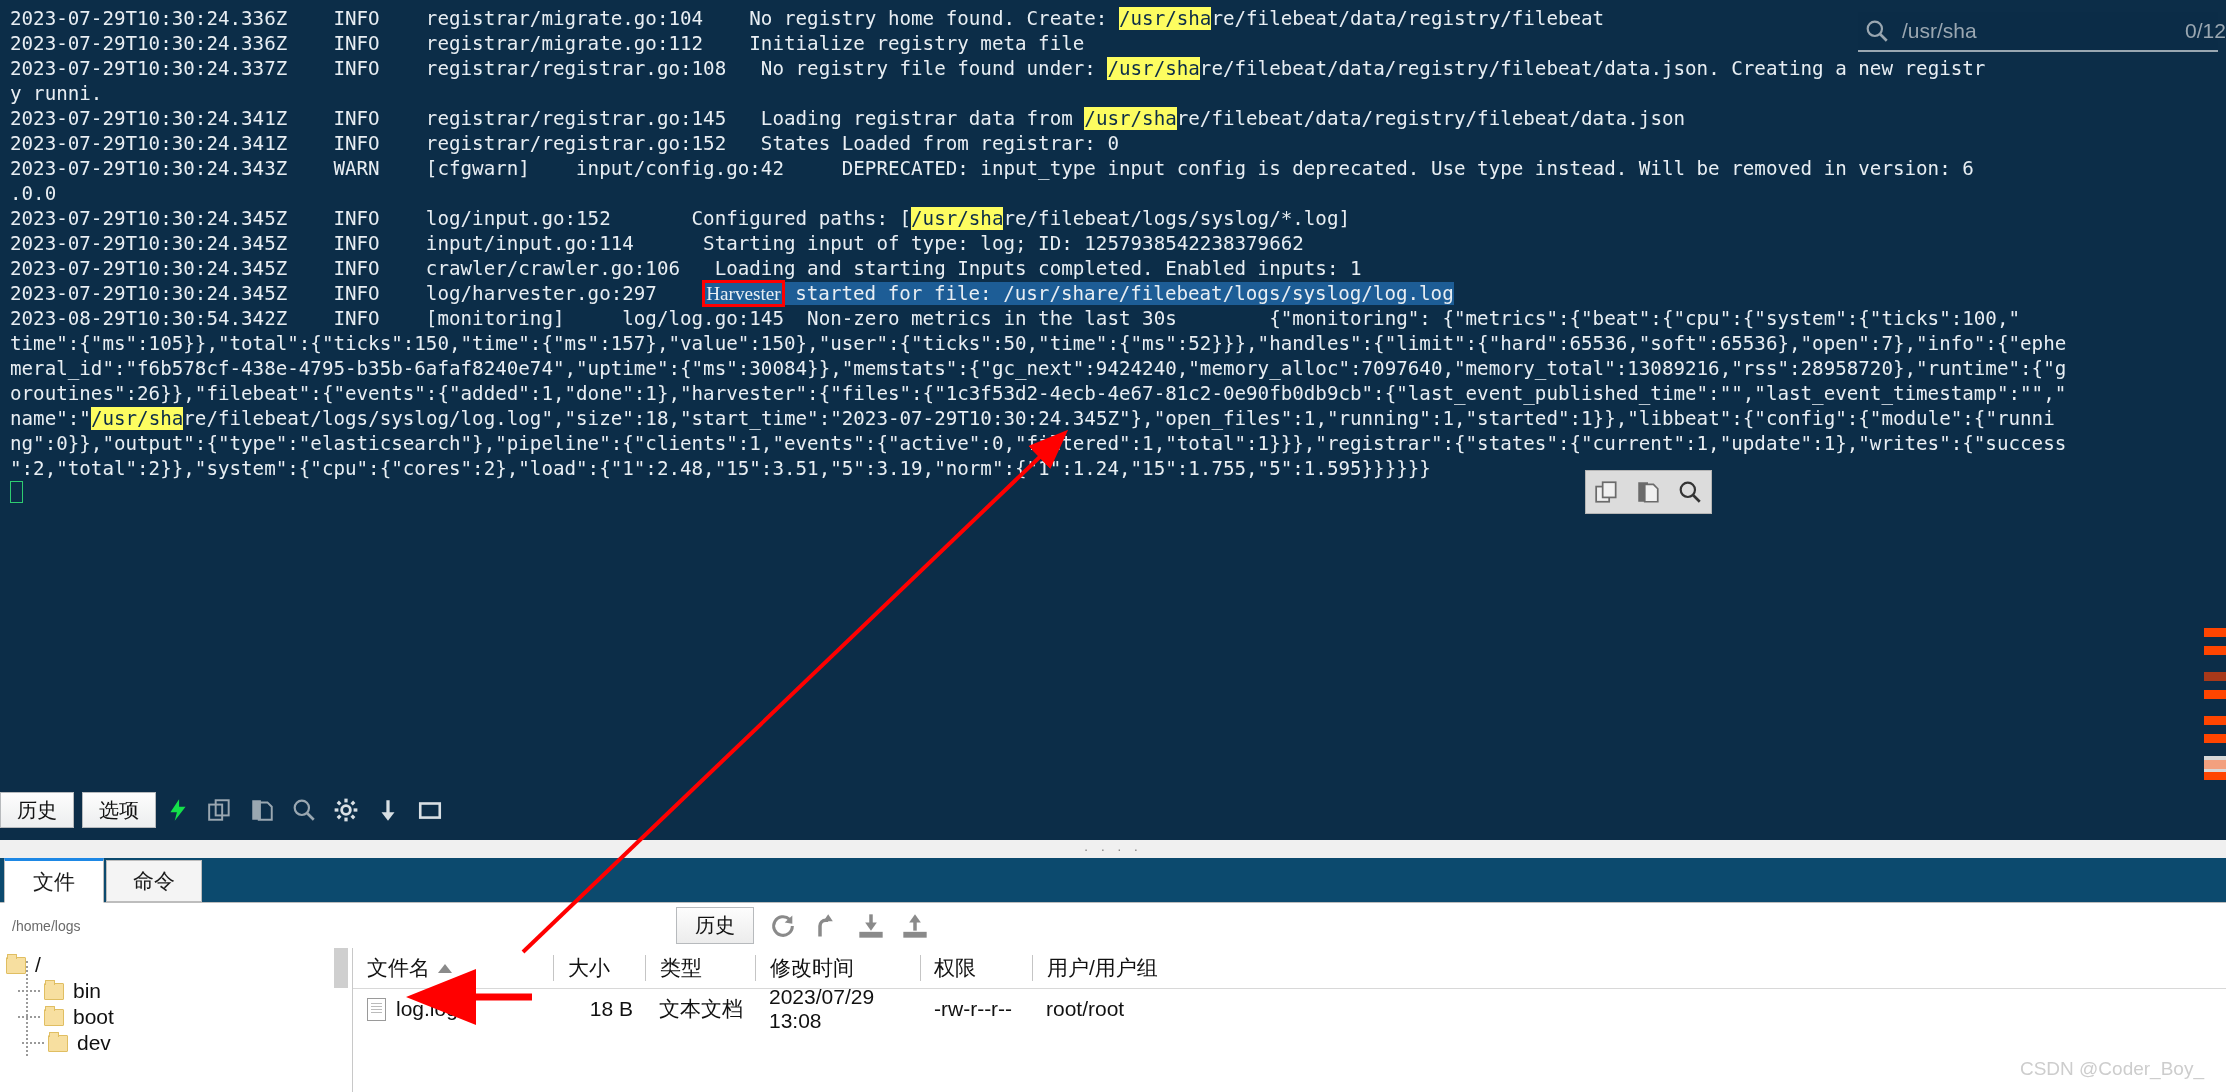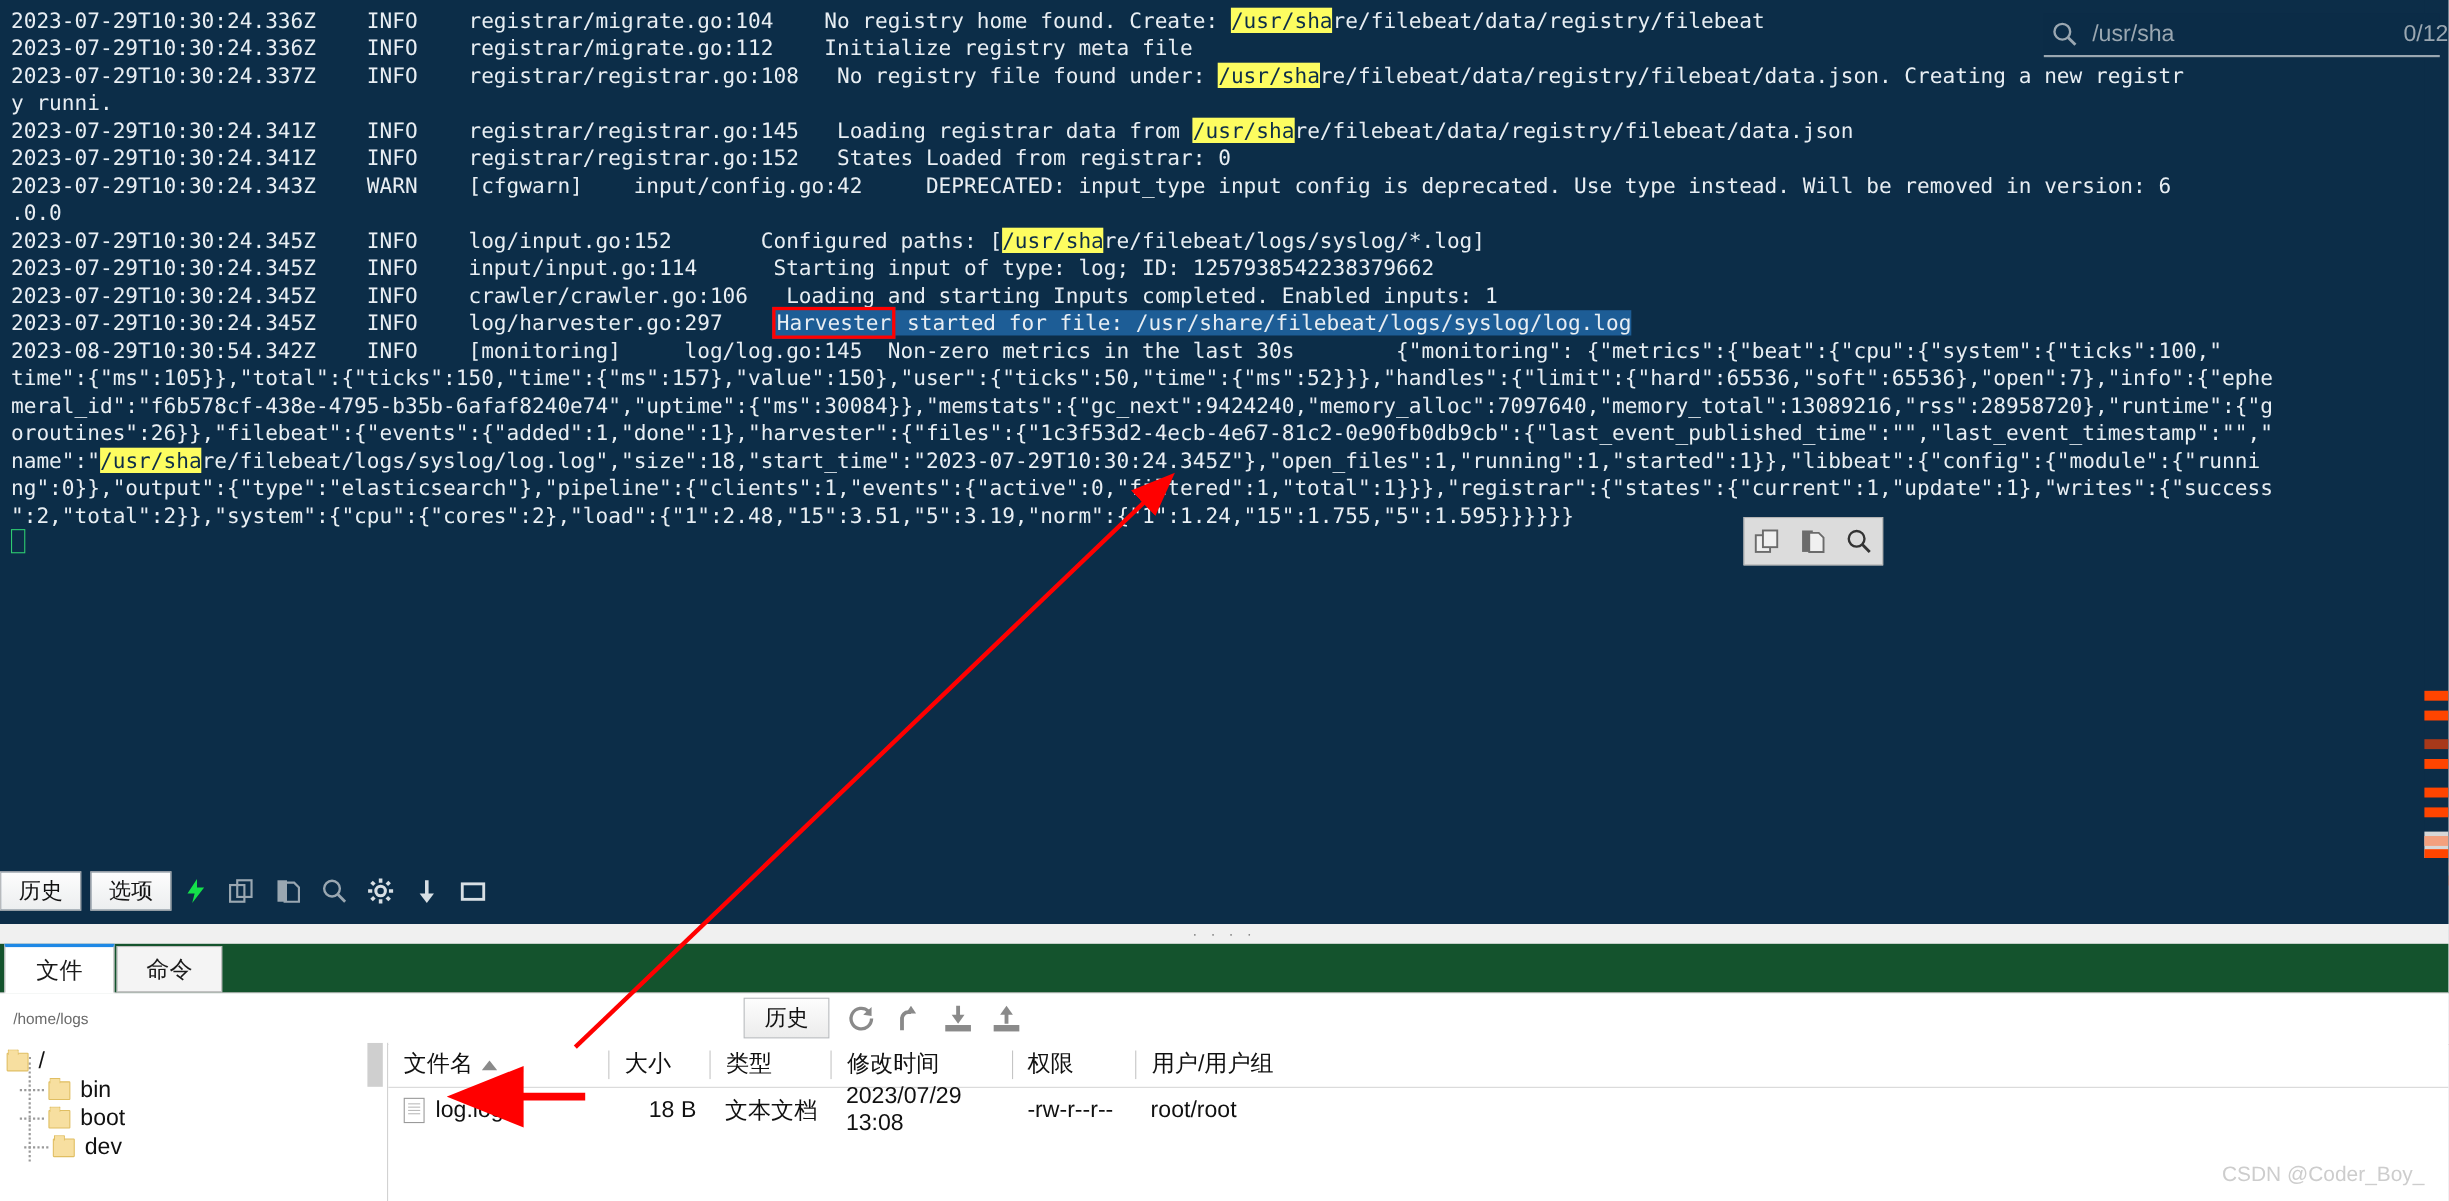--- a/index.html
+++ b/index.html
@@ -31,20 +31,21 @@
     white-space: pre;
     letter-spacing: 0px;
   }
   .hl { background: #fdfd60; color: #0c2d48; }
   .sel { background: #1d5d96; }
   .redbox {
     border: 3px solid #ff0000;
     padding: 0 1px;
     margin: 0 -1px;
     background: #1d5d96;
+    font-family: Liberation Serif, serif;
   }
   .cursor-blk {
     display: inline-block;
     width: 11px; height: 20px;
     border: 1px solid #2ecc71;
     vertical-align: -3px;
   }
 
   
   .float-tools {
@@ -124,21 +125,21 @@
     border-bottom: 1px solid #d4d4d4;
   }
   .splitter .dots { letter-spacing: 4px; color: #8a8a8a; font-size: 14px; line-height: 1;}
 
   
   .browser {
     position: absolute; left: 0; top: 858px; right: 0; bottom: 0;
     background: #ffffff;
   }
   .tabbar {
-    position: relative; height: 44px; background: #14532d;
+    position: relative; height: 44px; background: #0c4a6e;
     border-bottom: 1px solid #bdbdbd;
   }
   .tab {
     position: absolute; top: 2px; height: 42px;
     display: flex; align-items: center; justify-content: center;
     font-size: 21px; color: #1a1a1a; cursor: pointer;
     font-family: "Liberation Sans", sans-serif;
     border: 1px solid #bdbdbd;
     box-sizing: border-box;
   }

